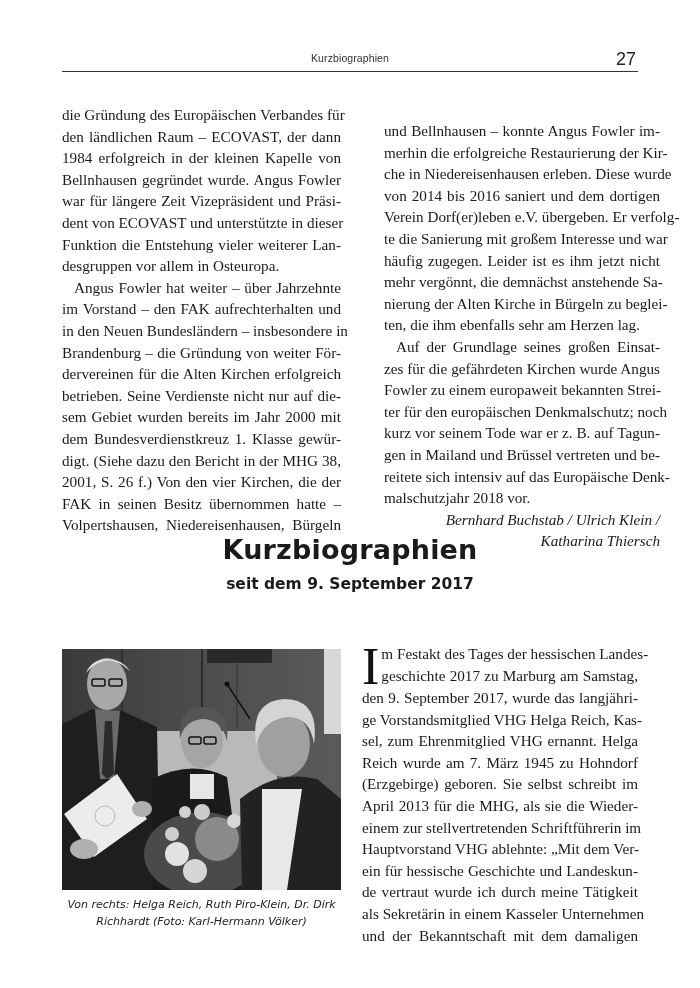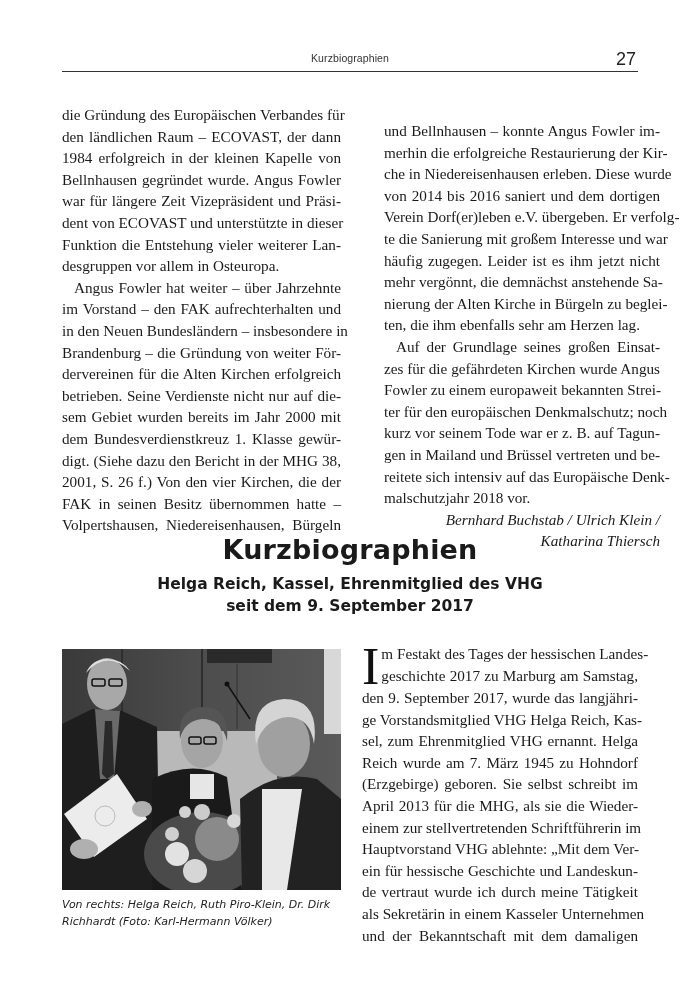--- a/index.html
+++ b/index.html
@@ -111,20 +111,21 @@
       width: 279px;
       height: 241px;
       background: #2a2a2a;
       overflow: hidden;
     }
     .caption {
       position: absolute;
       left: 62px;
       top: 896px;
       width: 279px;
+      text-align: center;
       font-family: "DejaVu Sans", sans-serif;
       font-style: italic;
       font-size: 11px;
       line-height: 17px;
       color: #222;
     }
 
     #col-bottom-right { left: 362px; top: 643px; width: 276px; }
     .dropcap {
       float: left;
@@ -203,21 +204,20 @@
     <span class="line last">malschutzjahr 2018 vor.</span>
   </p>
   <p class="signature">
     <span class="line">Bernhard Buchstab / Ulrich Klein /</span>
     <span class="line">Katharina Thiersch</span>
   </p>
 </div>
 
 <div class="section-heading">Kurzbiographien</div>
 <div class="sub-heading">
-  <div>Helga Reich, Kassel, Ehrenmitglied des VHG</div>
   <div>seit dem 9. September 2017</div>
 </div>
 
 <div class="photo">
   <svg width="279" height="241" viewBox="0 0 279 241">
     <defs>
       <linearGradient id="wall" x1="0" y1="0" x2="1" y2="0">
         <stop offset="0" stop-color="#3a3a3a"></stop>
         <stop offset="0.5" stop-color="#4d4d4d"></stop>
         <stop offset="1" stop-color="#5a5a5a"></stop>

